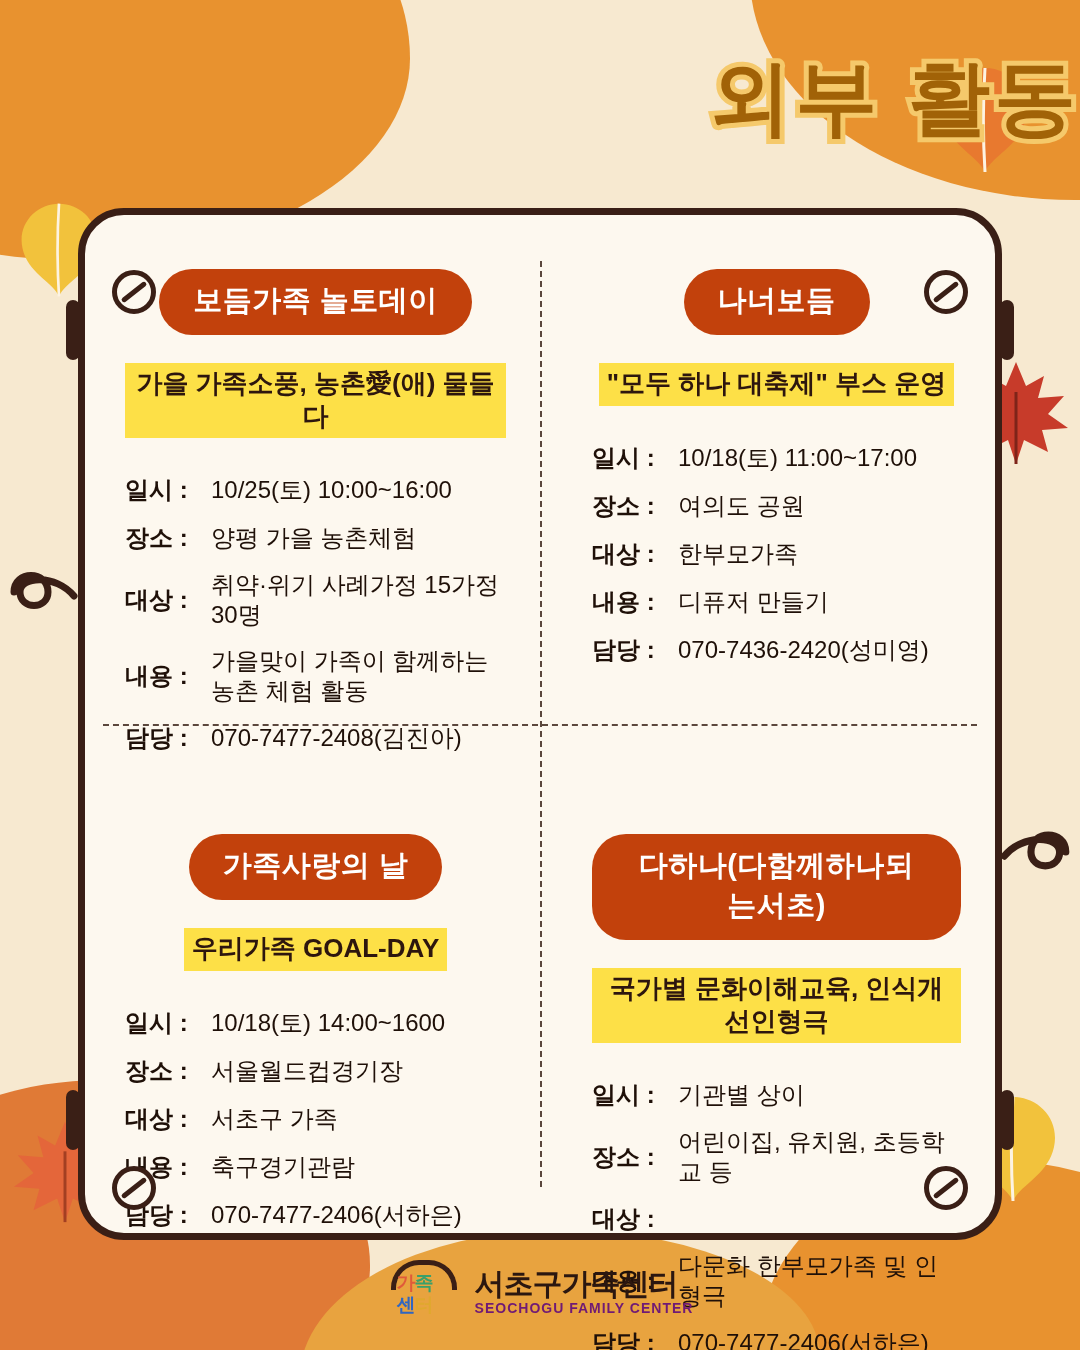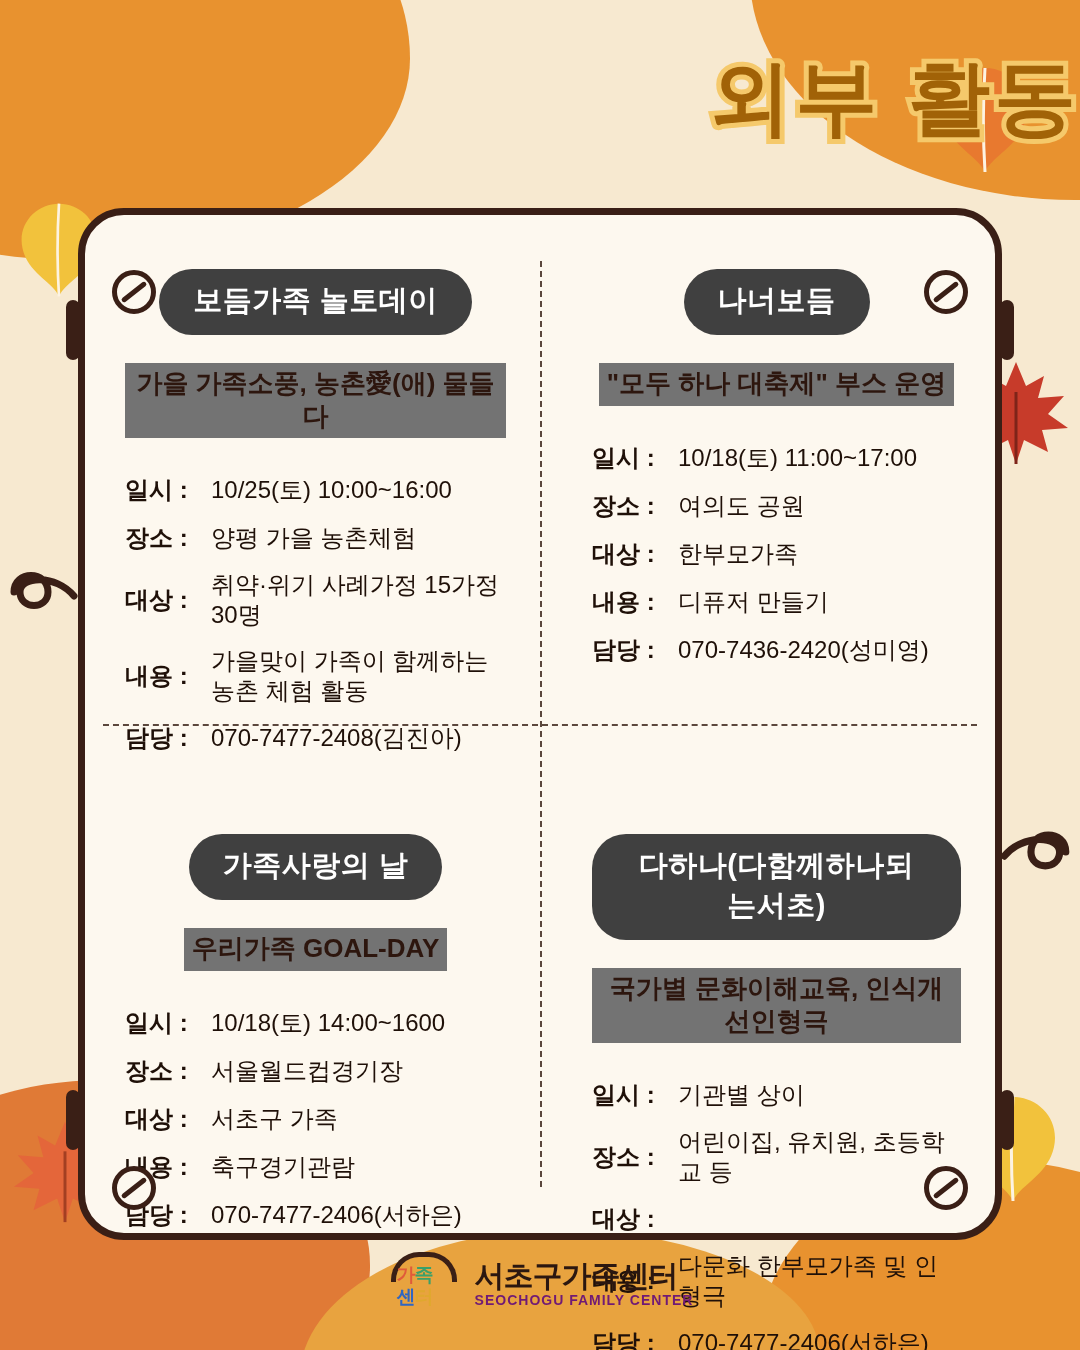--- a/index.html
+++ b/index.html
@@ -172,36 +172,36 @@
     grid-template-rows: 1fr 1fr;
   }
   .quad {
     padding: 54px 34px 10px 40px;
     box-sizing: border-box;
   }
   .quad.right { padding-left: 52px; }
 
   .badge {
     display: inline-block;
-    background: #404040;
+    background: #c2410c;
     color: #ffffff;
     font-size: 29px;
     font-weight: bold;
     padding: 12px 34px 14px;
     border-radius: 34px;
     letter-spacing: 0.5px;
   }
   .badge-wrap {
     text-align: center;
     margin-bottom: 28px;
   }
 
   .subtitle {
     display: inline-block;
-    background: #737373;
+    background: #fde047;
     color: #2d160e;
     font-size: 26px;
     font-weight: bold;
     padding: 4px 8px 6px;
     line-height: 1.25;
     margin-bottom: 30px;
   }
   .subtitle-wrap { text-align: center; }
 
   .rows {
@@ -221,21 +221,21 @@
     white-space: nowrap;
   }
   .row .v {
     flex: 1;
     line-height: 1.25;
   }
 
   
   .footer {
     position: absolute;
-    bottom: 36px;
+    bottom: 28px;
     left: 0;
     width: 100%;
     display: flex;
     justify-content: center;
     align-items: center;
     gap: 14px;
     z-index: 5;
   }
   .logo-mark {
     position: relative;

